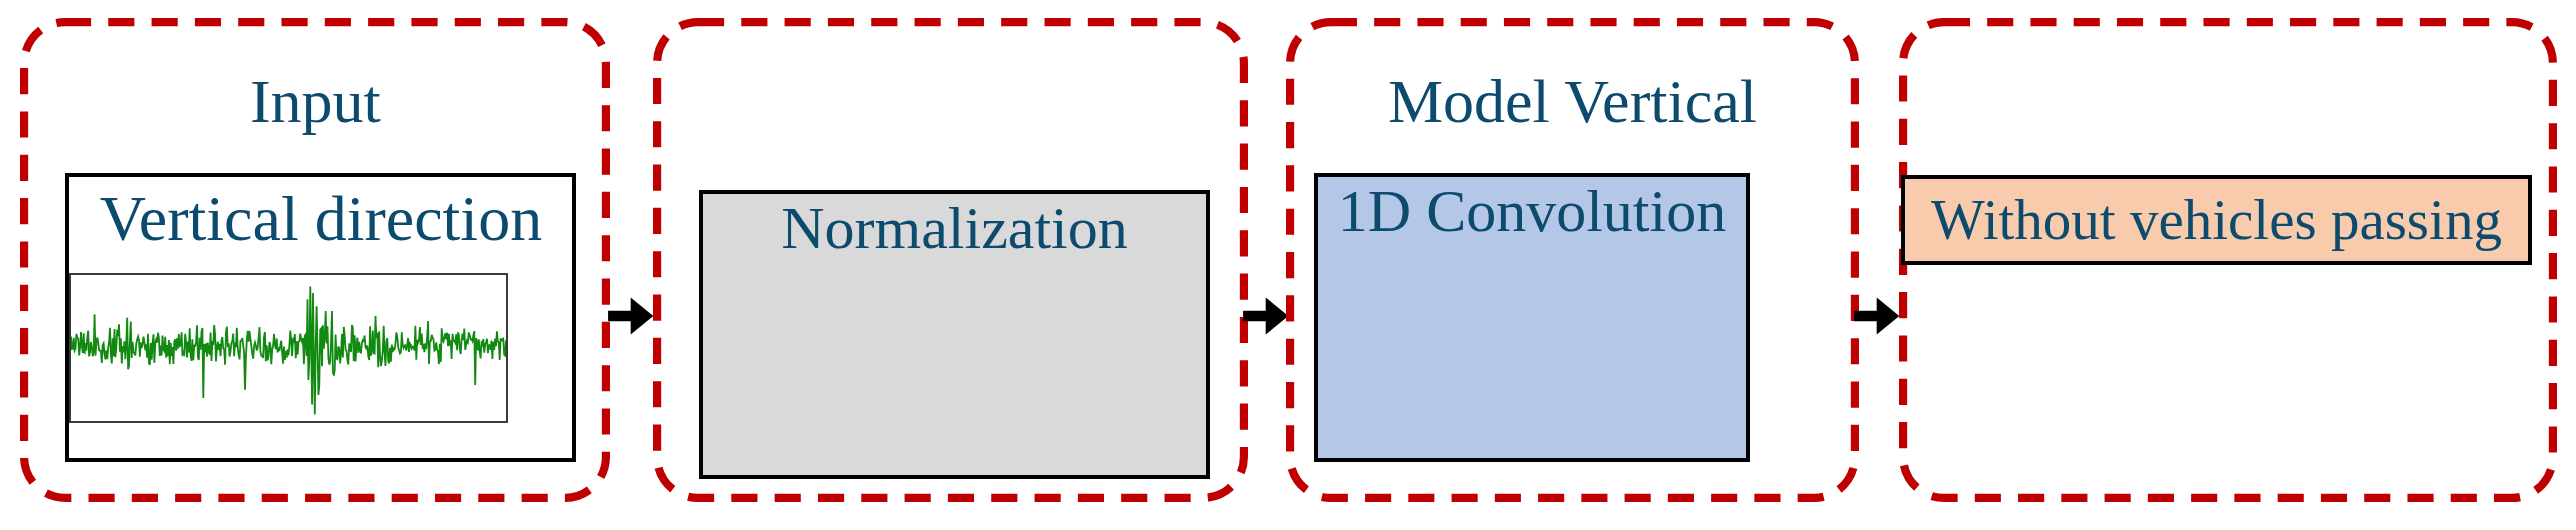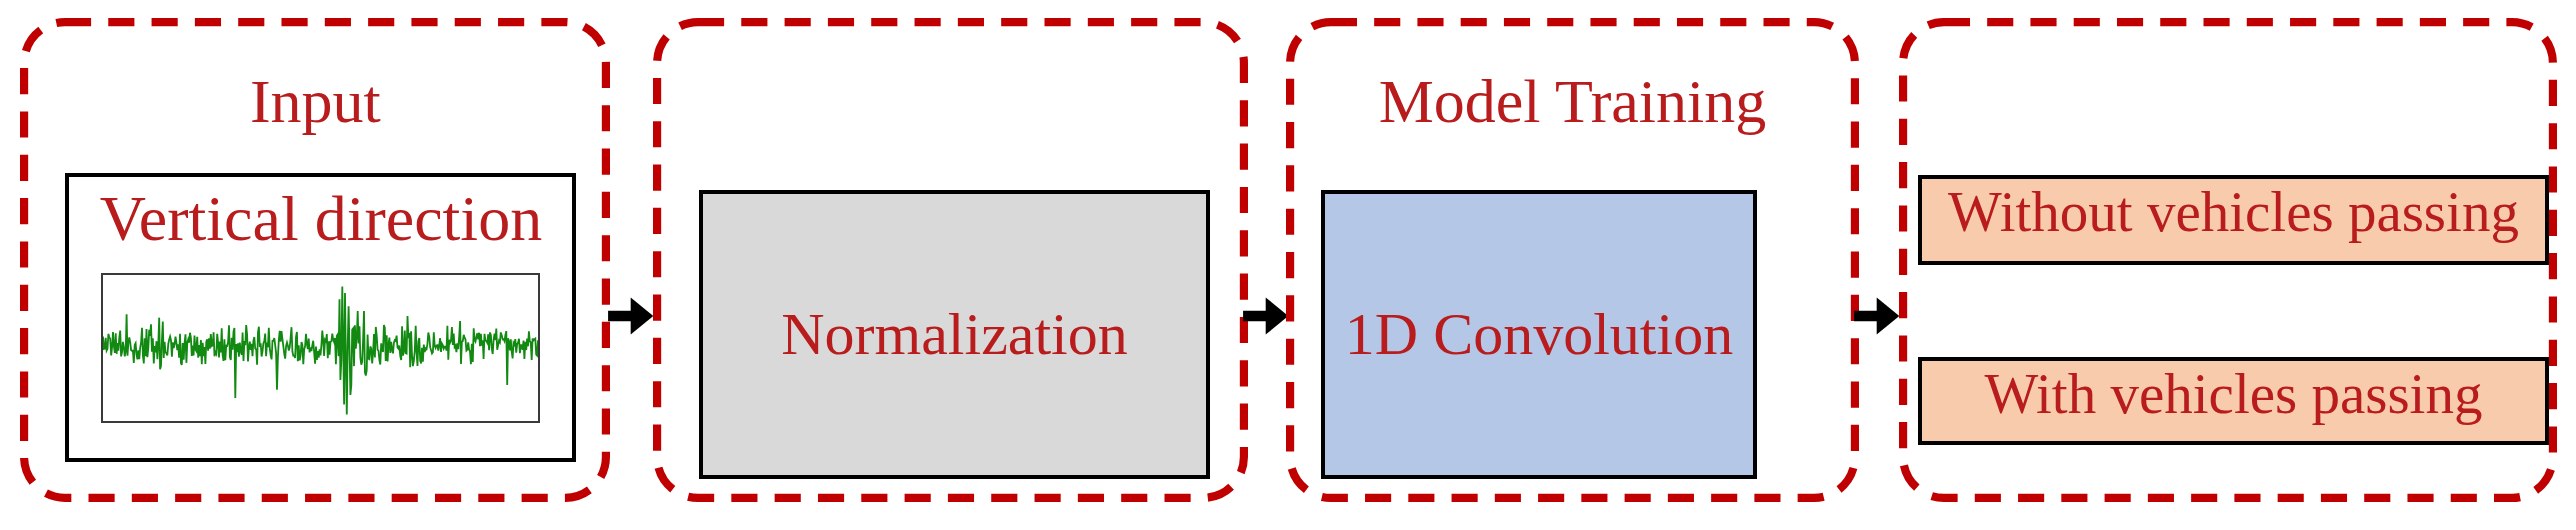--- a/index.html
+++ b/index.html
@@ -2,51 +2,51 @@
 <html style="font-size:13px"><head>
 <meta charset="utf-8">
 <style>
   html,body{margin:0;padding:0;background:#ffffff;}
   *{box-sizing:border-box;}
   .canvas{
     position:relative;
     width:2576px;height:530px;
     background:#ffffff;
     font-family:"Liberation Serif","DejaVu Serif",serif;
-    color:#b91c1c;
+    color:#0c4a6e;
     overflow:hidden;
   }
   .panel{position:absolute;top:18px;height:484px;}
   .frame{position:absolute;left:0;top:0;width:100%;height:100%;}
   .frame rect{fill:none;stroke:#c00000;stroke-width:10;stroke-dasharray:32 21;}
   .panel-title{
     position:absolute;left:0;top:0;width:100%;
     padding-top:46px;text-align:center;
     font-size:62px;line-height:1.2;white-space:nowrap;
   }
   .big-box{
     position:absolute;border:4.9px solid #000000;background:#ffffff;
-    display:flex;align-items:center;justify-content:center;
+    display:flex;justify-content:center;
   }
   .box-label{font-size:60px;line-height:1.15;white-space:nowrap;text-align:center;}
   
   .input-box{left:45px;top:155px;width:511px;height:289px;flex-direction:column;justify-content:flex-start;}
   .input-box .box-label{font-size:64px;padding-top:4.9px;}
   .wave-box{
     margin-top:18px;width:439px;height:150px;
     border:2.5px solid #3a3a3a;background:#ffffff;
   }
   
   .gray-box{left:46px;top:172px;width:511px;height:289px;background:#d9d9d9;}
-  .blue-box{left:35px;top:155px;width:436px;height:289px;background:#b4c7e7;margin-top:17px;}
+  .blue-box{left:28px;top:155px;width:436px;height:289px;background:#b4c7e7;}
   
   .classify-box{
-    position:absolute;left:19px;width:631px;
+    position:absolute;left:2px;width:631px;
     border:4.1px solid #000000;background:#f8cbad;
-    display:flex;align-items:flex-start;justify-content:center;
+    display:flex;align-items:center;justify-content:center;
   }
   .classify-box .box-label{font-size:57px;}
   .cls-1{top:157px;height:90px;}
   .cls-2{top:339px;height:88px;}
   .flow-arrow{position:absolute;top:295px;width:47px;height:42px;}
 </style>
 </head>
 <body>
 
 <div class="canvas">
@@ -80,37 +80,34 @@
 
   <svg class="flow-arrow" style="left:1243px;" viewBox="0 0 58 52">
     <line x1="0" y1="26" x2="32" y2="26" stroke="#000" stroke-width="13"></line>
     <polygon points="28,3 28,49 56,26" fill="#000"></polygon>
   </svg>
 
   <div class="panel" style="left:1286px;width:573px;">
     <svg class="frame" viewBox="0 0 702 592" preserveAspectRatio="none">
         <rect x="5" y="5" width="692" height="582" rx="50" ry="50"></rect>
       </svg>
-    <div class="panel-title">Model Training</div>
+    <div class="panel-title">Model Vertical</div>
     <div class="big-box blue-box">
       <div class="box-label">1D Convolution</div>
     </div>
   </div>
 
   <svg class="flow-arrow" style="left:1854px;" viewBox="0 0 58 52">
     <line x1="0" y1="26" x2="32" y2="26" stroke="#000" stroke-width="13"></line>
     <polygon points="28,3 28,49 56,26" fill="#000"></polygon>
   </svg>
 
   <div class="panel" style="left:1899px;width:658px;">
     <svg class="frame" viewBox="0 0 806 592" preserveAspectRatio="none">
         <rect x="5" y="5" width="796" height="582" rx="50" ry="50"></rect>
       </svg>
     <div class="classify-box cls-1">
       <div class="box-label">Without vehicles passing</div>
     </div>
-    <div class="classify-box cls-2">
-      <div class="box-label">With vehicles passing</div>
-    </div>
   </div>
 
 </div>
 
 
 </body></html>

